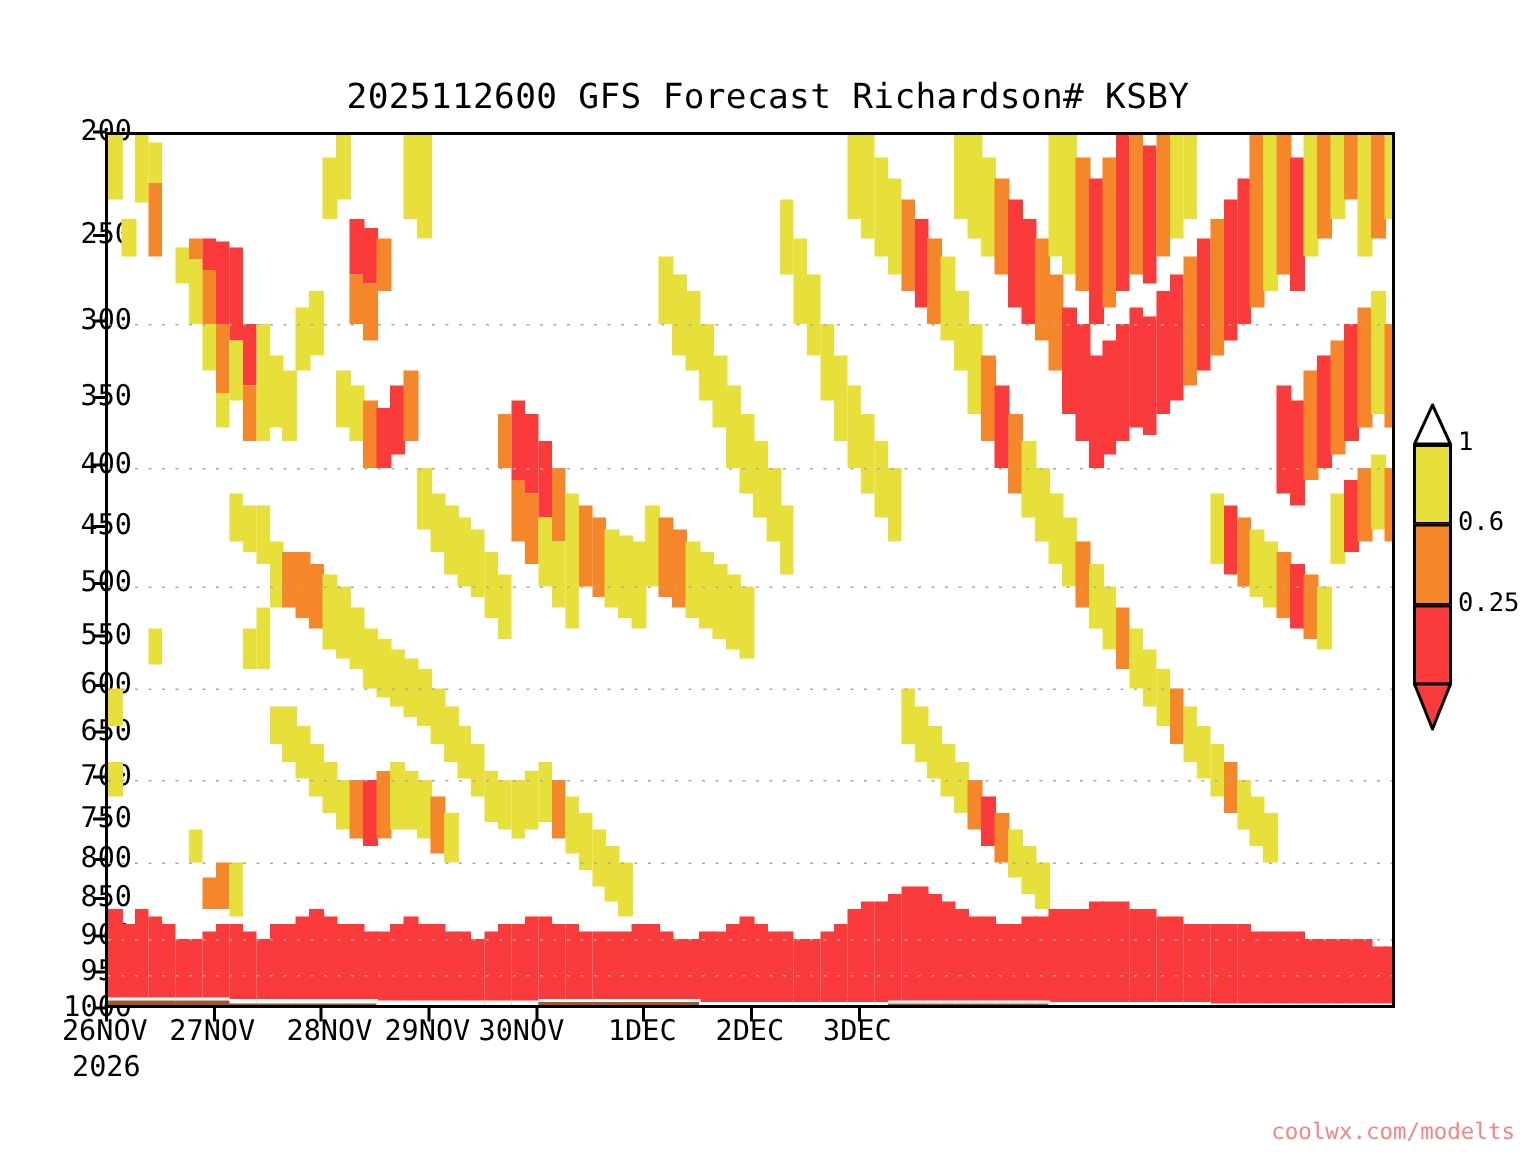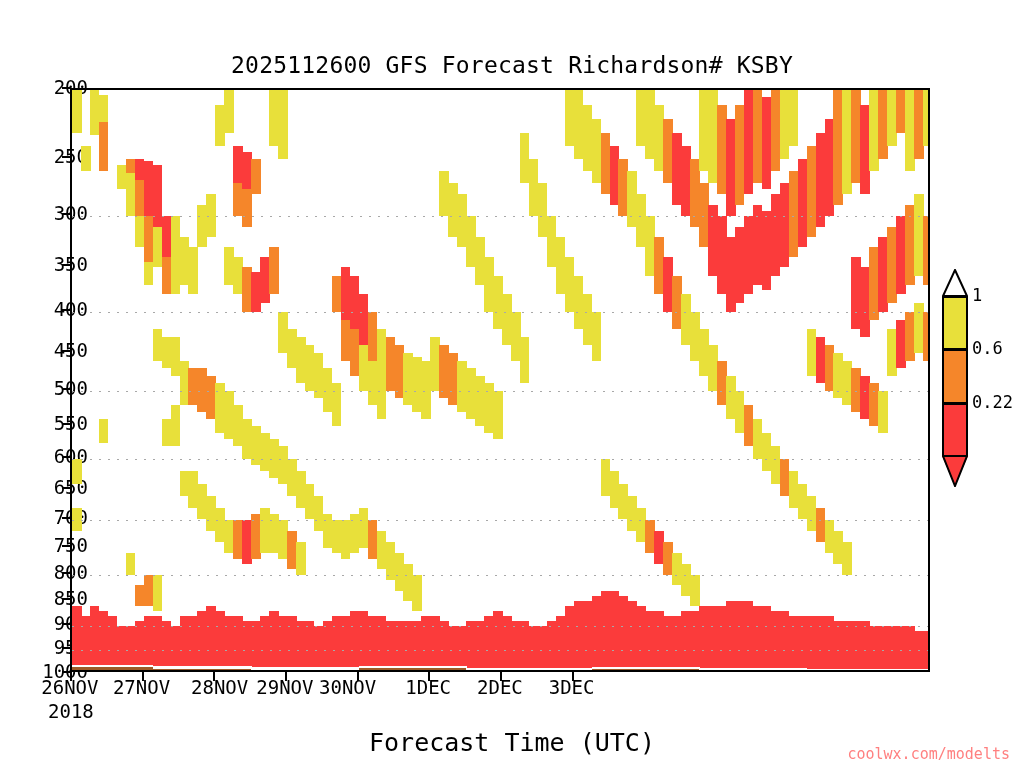--- a/index.html
+++ b/index.html
@@ -657,34 +657,33 @@
       <div class="xtick" style="left:256.3px">29NOV</div>
       <div class="xtmark" style="left:356.7px"></div>
       <div class="xtick" style="left:319px">30NOV</div>
       <div class="xtmark" style="left:428.3px"></div>
       <div class="xtick" style="left:405.3px">1DEC</div>
       <div class="xtmark" style="left:500.0px"></div>
       <div class="xtick" style="left:477.0px">2DEC</div>
       <div class="xtmark" style="left:571.7px"></div>
       <div class="xtick" style="left:548.7px">3DEC</div>
     </div>
-  <div id="year">2018</div>
-
-  <div id="xlabel">Forecast Time (UTC)</div>
+  <div id="year">2026</div>
+
   <div id="credit">coolwx.com/modelts</div>
 
   <div id="cbar">
       <div class="cbcap" style="top:-26px;border-left:13px solid transparent;border-right:13px solid transparent;border-bottom:26px solid #FFFFFF;"></div>
       <svg style="position:absolute;left:0;top:-27px" width="26" height="28">
         <polygon points="13,1 25,27 1,27" fill="none" stroke="#000" stroke-width="2"></polygon>
       </svg>
       <div class="cbseg" style="top:0.0px;height:54.3px;background:#E8E03A"></div>
       <div class="cblab" style="top:-11.0px">1</div>
       <div class="cbseg" style="top:53.3px;height:54.3px;background:#F5862A"></div>
       <div class="cblab" style="top:42.3px">0.6</div>
       <div class="cbseg" style="top:106.7px;height:54.3px;background:#FB3B3B"></div>
-      <div class="cblab" style="top:95.7px">0.22</div>
+      <div class="cblab" style="top:95.7px">0.25</div>
       <div class="cbcap" style="top:160px;border-left:13px solid transparent;border-right:13px solid transparent;border-top:30px solid #FB3B3B;"></div>
       <svg style="position:absolute;left:0;top:159px" width="26" height="32">
         <polygon points="1,1 25,1 13,31" fill="none" stroke="#000" stroke-width="2"></polygon>
       </svg>
     </div>
 </div>
 
 </body></html>

